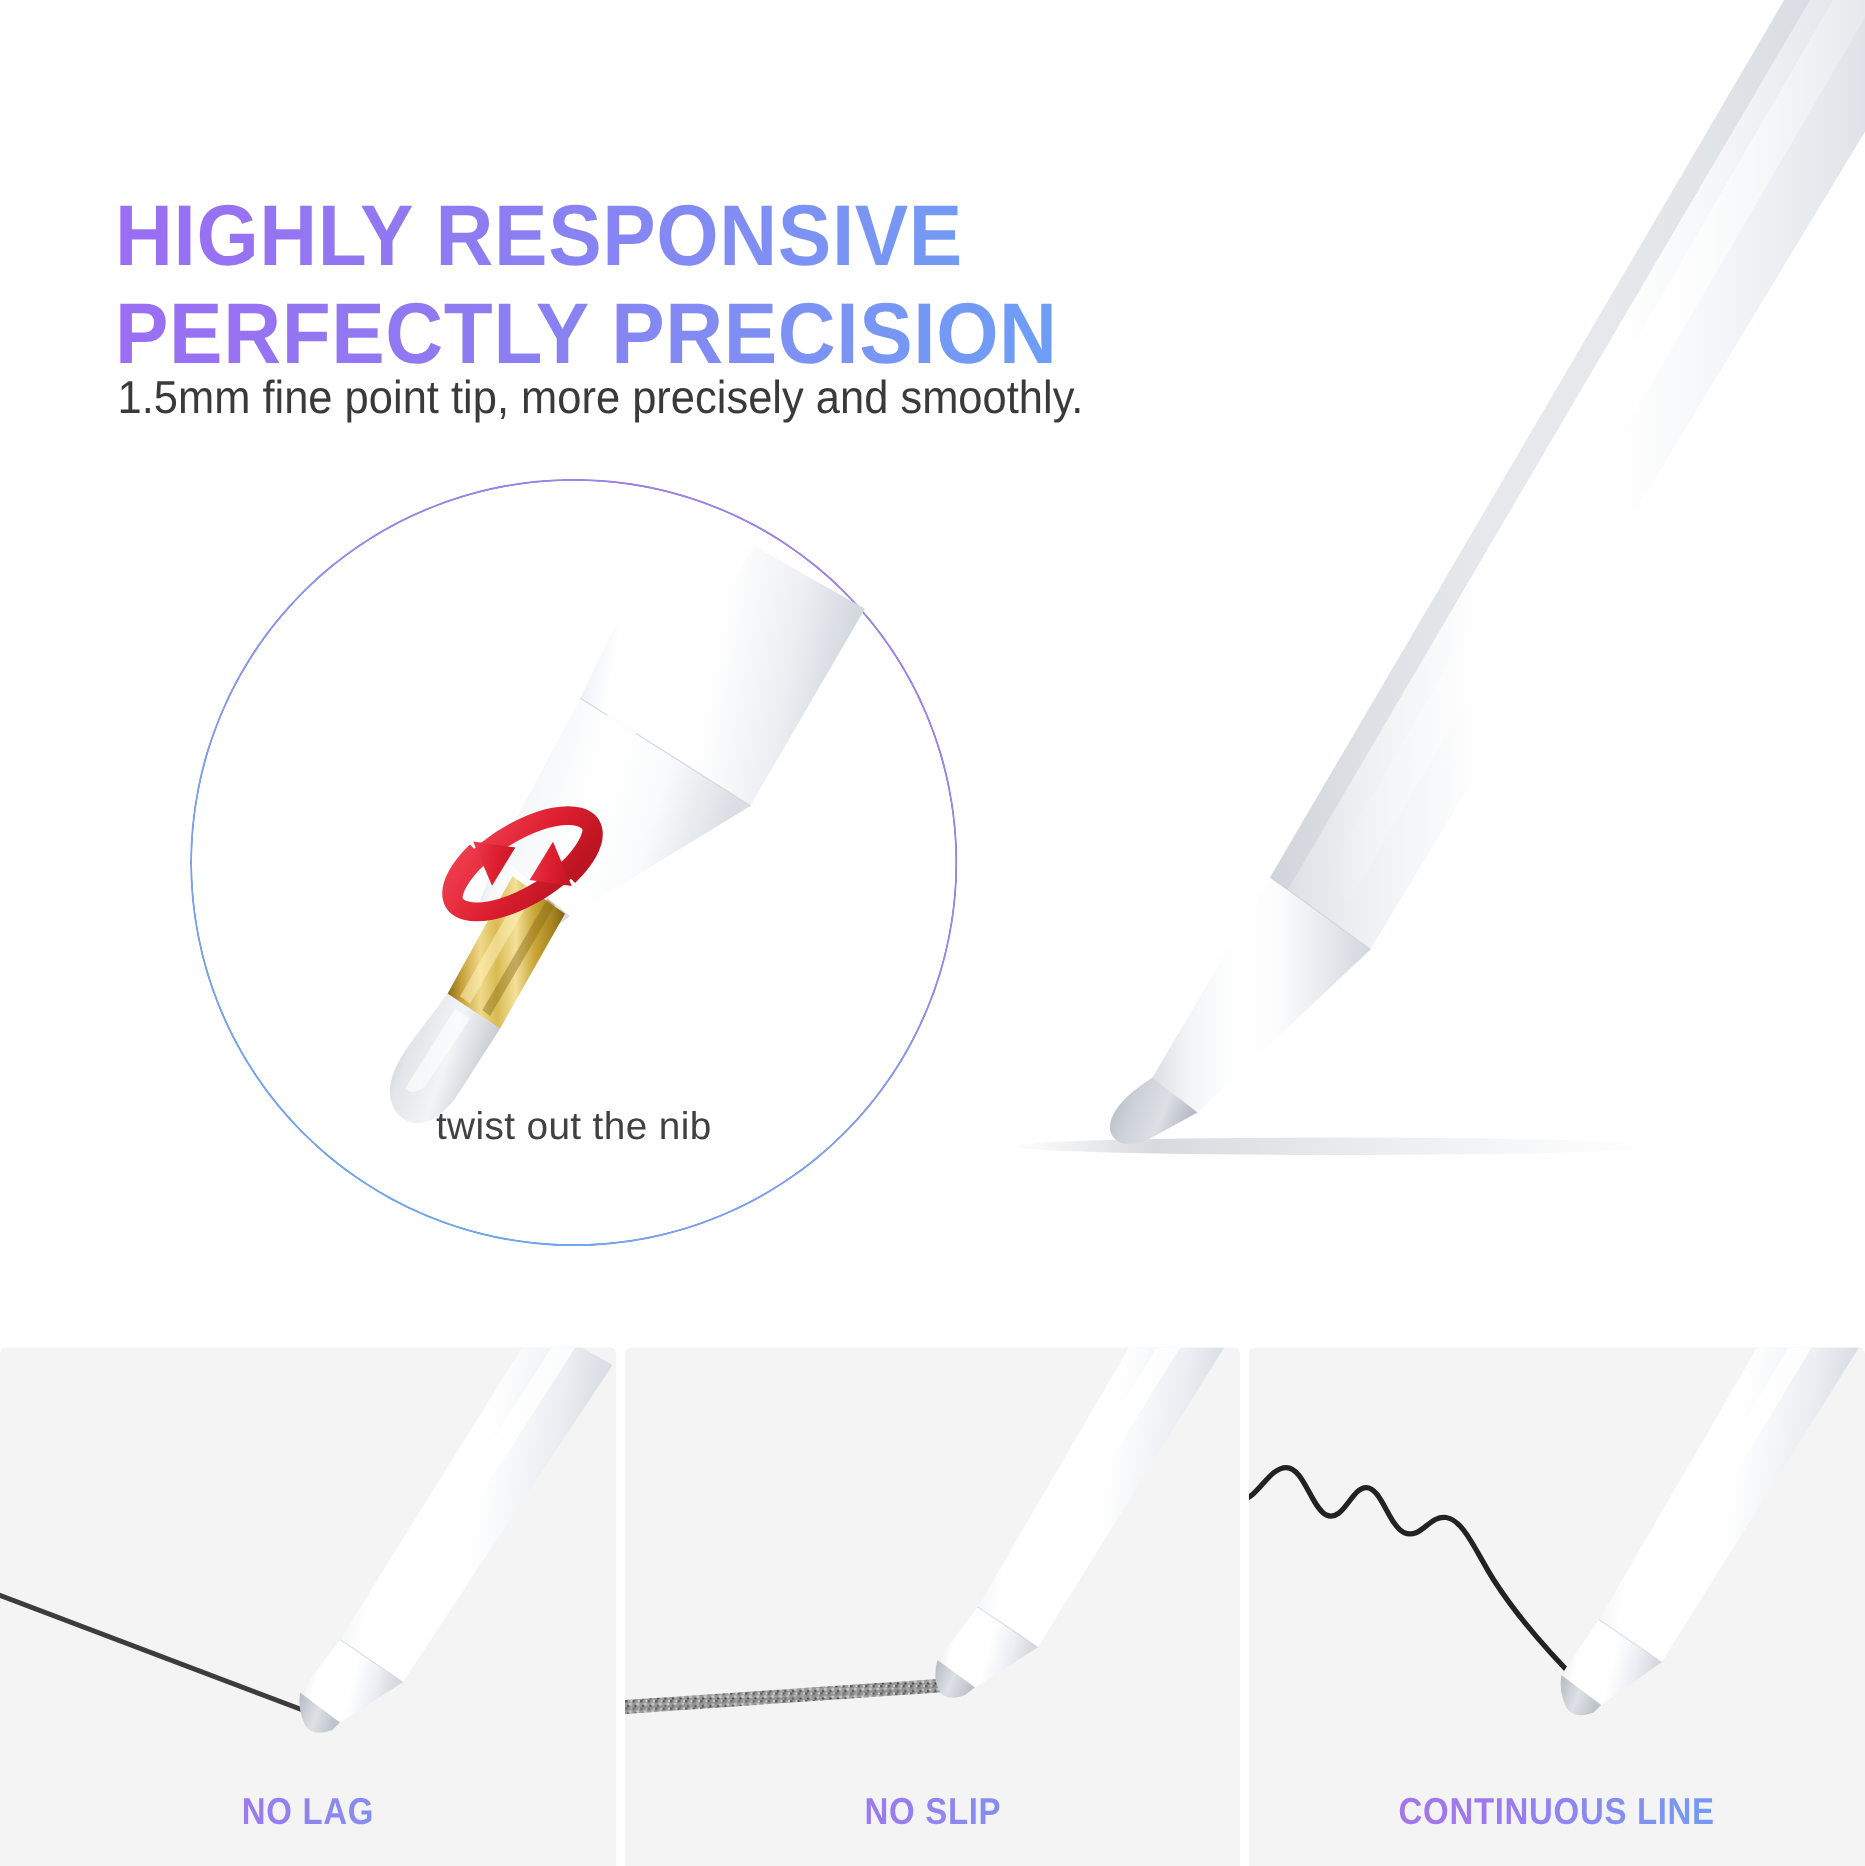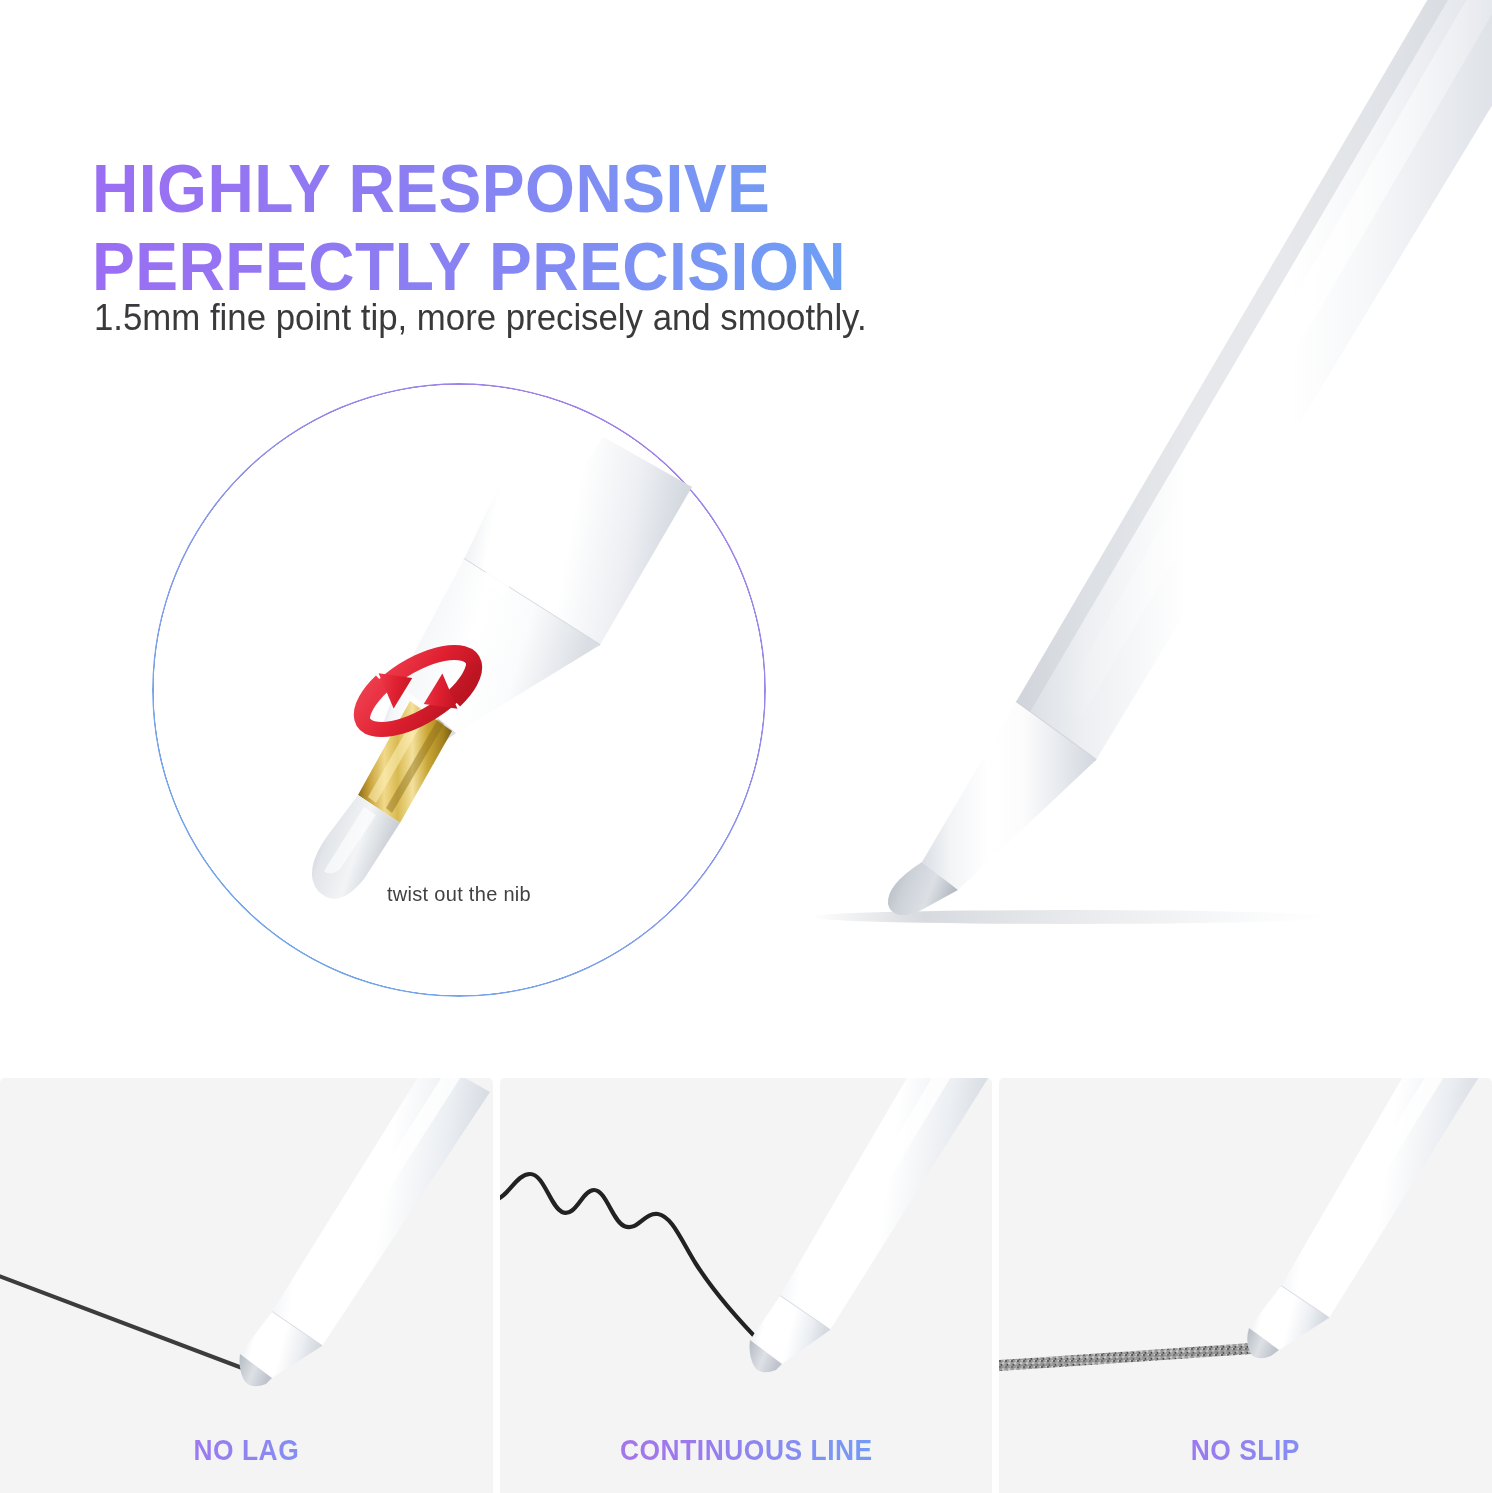--- a/index.html
+++ b/index.html
@@ -66,21 +66,21 @@
     border-top-color:#a77be8;
     border-right-color:#a77be8;
     border-bottom-color:#6aa9e9;
     border-left-color:#6aa9e9;
     opacity:0;
   }
   #inset-svg { position:absolute; left:0; top:0; }
   #inset-caption {
     position:absolute; left:0; right:0; top:500px;
     text-align:center;
-    font-size:20px;
+    font-size:31px;
     color:#414143;
     letter-spacing:0.3px;
   }
 
   
   #hero-pen { position:absolute; left:780px; top:-40px; }
 
   
   #panels {
     position:absolute; left:0; top:1078px;
@@ -271,49 +271,20 @@
         </linearGradient>
       </defs>
       <path d="M -6 196 L 258 296" stroke="#3c3c3c" stroke-width="4" fill="none" stroke-linecap="round"></path>
       <path d="M 430 -20 L 490 14 L 322 268 L 272 234 Z" fill="url(#p1Body)"></path>
       <path d="M 322 268 L 272 234" stroke="#D6DAE0" stroke-width="1.6" fill="none"></path>
       <path d="M 272 234 L 322 268 L 272 300 L 240 276 Z" fill="url(#p1Body)"></path>
       <path d="M 240 276 L 272 300 L 266 306 Q 250 312 244 302 Q 238 290 240 276 Z" fill="url(#p1Tip)"></path>
       <path d="M 450 -14 L 464 -6 L 318 222 L 306 214 Z" fill="#FFFFFF" opacity="0.8"></path>
     </svg>
     <div class="panel-label">NO LAG</div>
-  </div>
-
-  <div class="panel">
-    <svg class="panel-svg" width="490" height="415" viewBox="0 0 490 415">
-      <defs>
-        <linearGradient id="p2Body" x1="0" y1="0" x2="1" y2="0.2">
-          <stop offset="0%" stop-color="#DDE1E7"></stop>
-          <stop offset="25%" stop-color="#FFFFFF"></stop>
-          <stop offset="58%" stop-color="#FFFFFF"></stop>
-          <stop offset="82%" stop-color="#EBEEF2"></stop>
-          <stop offset="100%" stop-color="#D5DAE1"></stop>
-        </linearGradient>
-        <linearGradient id="p2Tip" x1="0" y1="0" x2="1" y2="0.4">
-          <stop offset="0%" stop-color="#B4BAC2"></stop>
-          <stop offset="55%" stop-color="#DDE1E6"></stop>
-          <stop offset="100%" stop-color="#BFC4CC"></stop>
-        </linearGradient>
-      </defs>
-      <path d="M -6 122 C 8 120 16 96 30 96 C 44 96 50 128 62 134
-               C 76 140 82 112 94 112 C 106 112 112 142 124 148
-               C 138 154 144 134 158 136 C 172 138 182 164 196 186
-               C 214 214 236 240 268 272" stroke="#222222" stroke-width="4.2" fill="none" stroke-linecap="round"></path>
-      <path d="M 430 -40 L 492 -6 L 330 252 L 280 218 Z" fill="url(#p2Body)"></path>
-      <path d="M 330 252 L 280 218" stroke="#D6DAE0" stroke-width="1.6" fill="none"></path>
-      <path d="M 280 218 L 330 252 L 282 286 L 250 262 Z" fill="url(#p2Body)"></path>
-      <path d="M 250 262 L 282 286 L 276 292 Q 260 298 254 288 Q 248 276 250 262 Z" fill="url(#p2Tip)"></path>
-      <path d="M 452 -34 L 466 -26 L 326 206 L 314 198 Z" fill="#FFFFFF" opacity="0.8"></path>
-    </svg>
-    <div class="panel-label">CONTINUOUS LINE</div>
   </div>
 
   <div class="panel">
     <svg class="panel-svg" width="490" height="415" viewBox="0 0 490 415">
       <defs>
         <linearGradient id="p3Body" x1="0" y1="0" x2="1" y2="0.2">
           <stop offset="0%" stop-color="#DDE1E7"></stop>
           <stop offset="25%" stop-color="#FFFFFF"></stop>
           <stop offset="58%" stop-color="#FFFFFF"></stop>
           <stop offset="82%" stop-color="#EBEEF2"></stop>
@@ -335,13 +306,42 @@
       <path d="M -6 288 L 260 270" stroke="url(#grain)" stroke-width="11" fill="none"></path>
       <path d="M -6 290 L 260 271" stroke="#8a8a8a" stroke-width="2" fill="none" opacity="0.55"></path>
       <path d="M 430 -46 L 488 -14 L 330 240 L 282 208 Z" fill="url(#p3Body)"></path>
       <path d="M 330 240 L 282 208" stroke="#D6DAE0" stroke-width="1.6" fill="none"></path>
       <path d="M 282 208 L 330 240 L 280 272 L 250 250 Z" fill="url(#p3Body)"></path>
       <path d="M 250 250 L 280 272 L 272 278 Q 256 284 251 274 Q 246 263 250 250 Z" fill="url(#p3Tip)"></path>
       <path d="M 450 -40 L 464 -32 L 324 194 L 312 186 Z" fill="#FFFFFF" opacity="0.8"></path>
     </svg>
     <div class="panel-label">NO SLIP</div>
   </div>
+
+  <div class="panel">
+    <svg class="panel-svg" width="490" height="415" viewBox="0 0 490 415">
+      <defs>
+        <linearGradient id="p2Body" x1="0" y1="0" x2="1" y2="0.2">
+          <stop offset="0%" stop-color="#DDE1E7"></stop>
+          <stop offset="25%" stop-color="#FFFFFF"></stop>
+          <stop offset="58%" stop-color="#FFFFFF"></stop>
+          <stop offset="82%" stop-color="#EBEEF2"></stop>
+          <stop offset="100%" stop-color="#D5DAE1"></stop>
+        </linearGradient>
+        <linearGradient id="p2Tip" x1="0" y1="0" x2="1" y2="0.4">
+          <stop offset="0%" stop-color="#B4BAC2"></stop>
+          <stop offset="55%" stop-color="#DDE1E6"></stop>
+          <stop offset="100%" stop-color="#BFC4CC"></stop>
+        </linearGradient>
+      </defs>
+      <path d="M -6 122 C 8 120 16 96 30 96 C 44 96 50 128 62 134
+               C 76 140 82 112 94 112 C 106 112 112 142 124 148
+               C 138 154 144 134 158 136 C 172 138 182 164 196 186
+               C 214 214 236 240 268 272" stroke="#222222" stroke-width="4.2" fill="none" stroke-linecap="round"></path>
+      <path d="M 430 -40 L 492 -6 L 330 252 L 280 218 Z" fill="url(#p2Body)"></path>
+      <path d="M 330 252 L 280 218" stroke="#D6DAE0" stroke-width="1.6" fill="none"></path>
+      <path d="M 280 218 L 330 252 L 282 286 L 250 262 Z" fill="url(#p2Body)"></path>
+      <path d="M 250 262 L 282 286 L 276 292 Q 260 298 254 288 Q 248 276 250 262 Z" fill="url(#p2Tip)"></path>
+      <path d="M 452 -34 L 466 -26 L 326 206 L 314 198 Z" fill="#FFFFFF" opacity="0.8"></path>
+    </svg>
+    <div class="panel-label">CONTINUOUS LINE</div>
+  </div>
 </div>
 
 </body></html>

